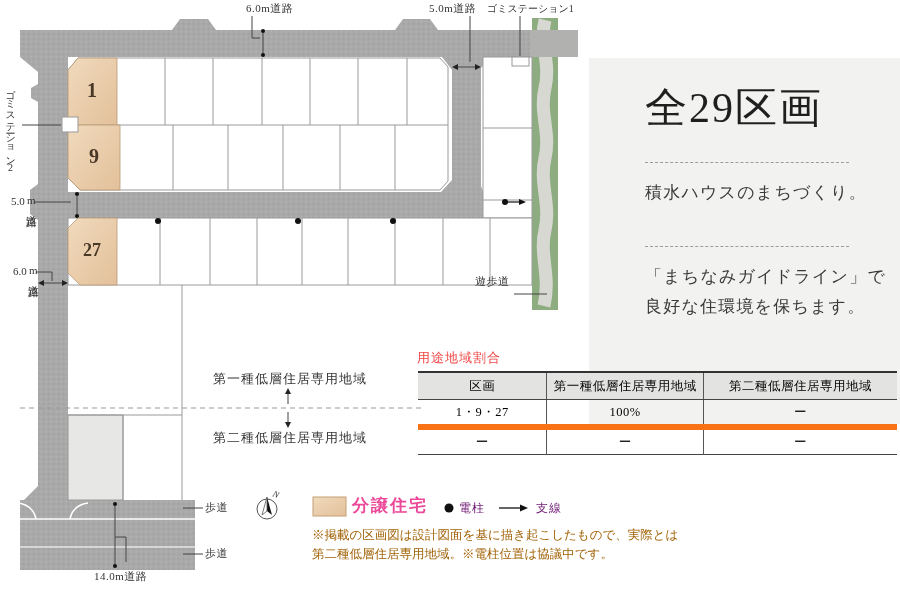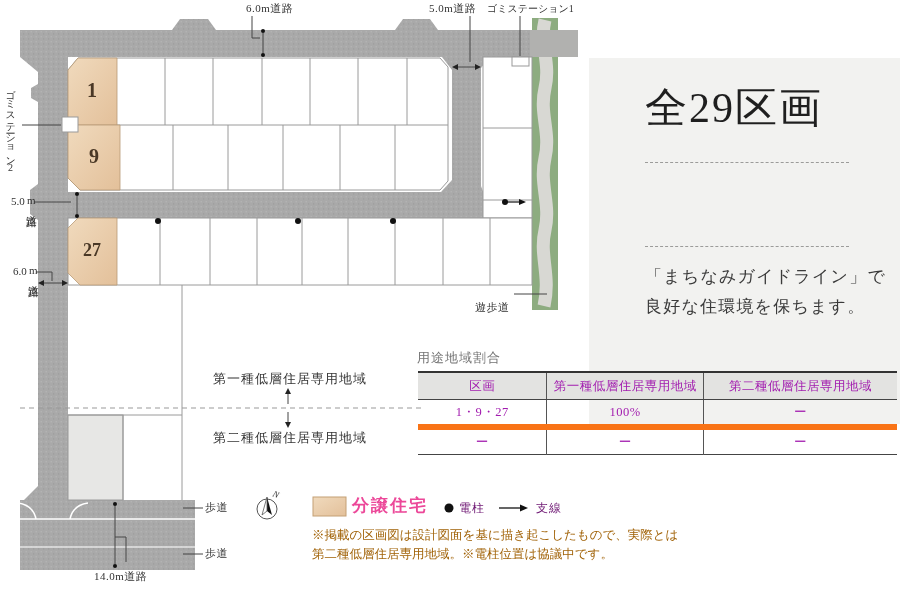--- a/index.html
+++ b/index.html
@@ -13,23 +13,23 @@
   .vroad{display:flex;align-items:center;font-size:11px;color:#333;line-height:1.15;}
   .vroad .vr-rest{writing-mode:vertical-rl;text-orientation:upright;letter-spacing:1px;}
   .lotnum{position:absolute;text-align:center;font-weight:bold;color:#4a3826;}
   .zone-label{font-size:13px;letter-spacing:1px;color:#333;white-space:nowrap;}
   
   .panel{position:absolute;left:589px;top:18px;width:311px;height:366px;background:#f2f2f0;margin-top:40px;}
   .panel-title{position:absolute;left:56px;top:22px;font-size:42px;letter-spacing:2px;color:#1f1f1f;white-space:nowrap;}
   .panel-sep{position:absolute;left:56px;width:204px;border-top:1px dashed #9c9c9a;height:0;}
   .panel-para{position:absolute;left:56px;font-size:17px;line-height:30px;letter-spacing:1.2px;color:#3a3a3a;white-space:nowrap;}
   
-  .tbl-title{position:absolute;left:417px;top:349px;font-size:13px;color:#737373;letter-spacing:1px;}
+  .tbl-title{position:absolute;left:417px;top:349px;font-size:13px;color:#ef4444;letter-spacing:1px;}
   .ztable{position:absolute;left:418px;top:371px;width:479px;border-collapse:collapse;
-          border-top:2px solid #333;border-bottom:1px solid #444;font-size:12.5px;color:#a21caf;}
+          border-top:2px solid #333;border-bottom:1px solid #444;font-size:12.5px;color:#000000;}
   .ztable td{text-align:center;padding:0;height:24px;letter-spacing:0.5px;}
   .ztable tr.hd td{background:#e3e3e1;height:26px;border-bottom:1px solid #444;}
   .ztable tr.r1 td{border-bottom:6px solid #f97316;}
   .ztable td.c2,.ztable td.c3{border-left:1px solid #555;}
   .ztable td.c1{width:129px;} .ztable td.c2{width:156px;} .ztable td.c3{width:194px;}
   
   .legend-big{position:absolute;left:352px;top:494px;font-size:17px;font-weight:bold;color:#ec4899;letter-spacing:2px;}
   .legend-sm{position:absolute;font-size:12px;color:#701a75;letter-spacing:1px;}
   .notes{position:absolute;left:312px;top:526px;width:370px;font-size:12.5px;line-height:1.55;color:#a16207;}
 </style>
@@ -195,36 +195,37 @@
 
   <div class="abs vroad" style="left:11px;top:194px;">
     <span>5.0</span>
     <span class="vr-rest">m道路</span>
   </div>
   <div class="abs vroad" style="left:13px;top:264px;">
     <span>6.0</span>
     <span class="vr-rest">m道路</span>
   </div>
 
-  <div class="abs mlabel" style="left:475px;top:301px;text-align:center;">遊歩道</div>
+  <div class="abs mlabel" style="left:475px;top:275px;text-align:center;">遊歩道</div>
   <div class="abs mlabel" style="left:205px;top:501px;">歩道</div>
   <div class="abs mlabel" style="left:205px;top:547px;">歩道</div>
   <div class="abs mlabel" style="left:94px;top:570px;">14.0m道路</div>
 
   <div class="abs zone-label" style="left:213px;top:370px;">第一種低層住居専用地域</div>
   <div class="abs zone-label" style="left:213px;top:429px;">第二種低層住居専用地域</div>
 
   <div class="lotnum" style="left:77px;top:79px;width:30px;font-size:20px;">1</div>
   <div class="lotnum" style="left:79px;top:145px;width:30px;font-size:20px;">9</div>
   <div class="lotnum" style="left:72px;top:240px;width:40px;font-size:18px;">27</div>
 
   <div class="panel">
     <div class="panel-title">全29区画</div>
     <div class="panel-sep" style="top:104px;"></div>
     <div class="panel-para" style="top:120px;">
+      <div>積水ハウスのまちづくり。</div>
     </div>
     <div class="panel-sep" style="top:188px;"></div>
     <div class="panel-para" style="top:204px;">
       <div>「まちなみガイドライン」で</div>
       <div>良好な住環境を保ちます。</div>
     </div>
   </div>
 
   <div class="tbl-title">用途地域割合</div>
   <table class="ztable">

